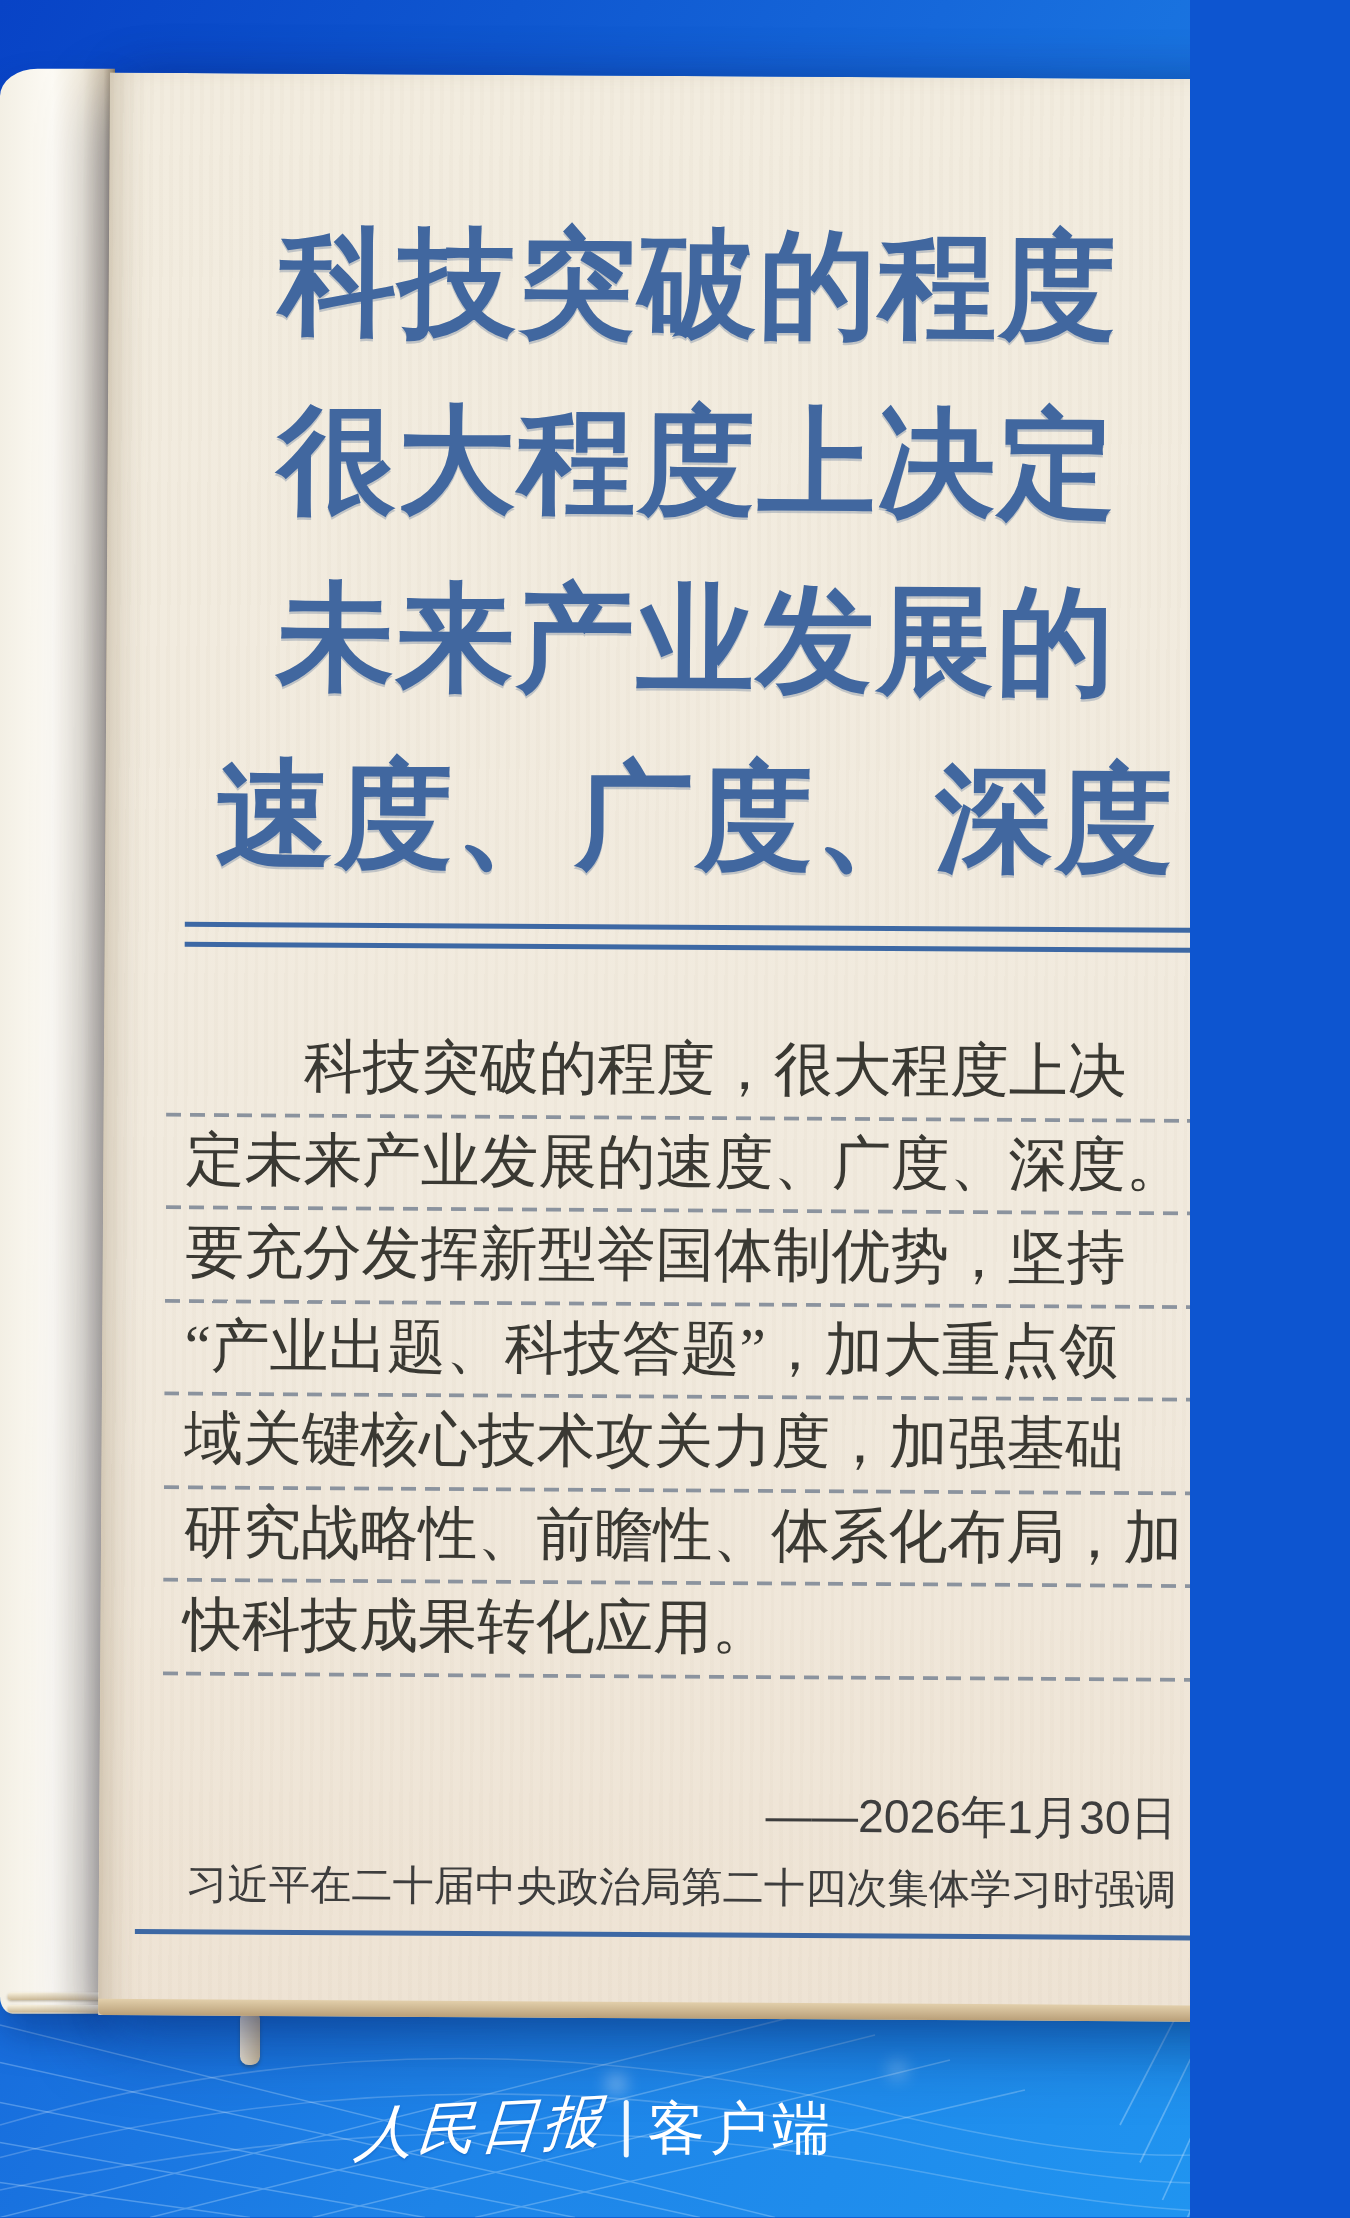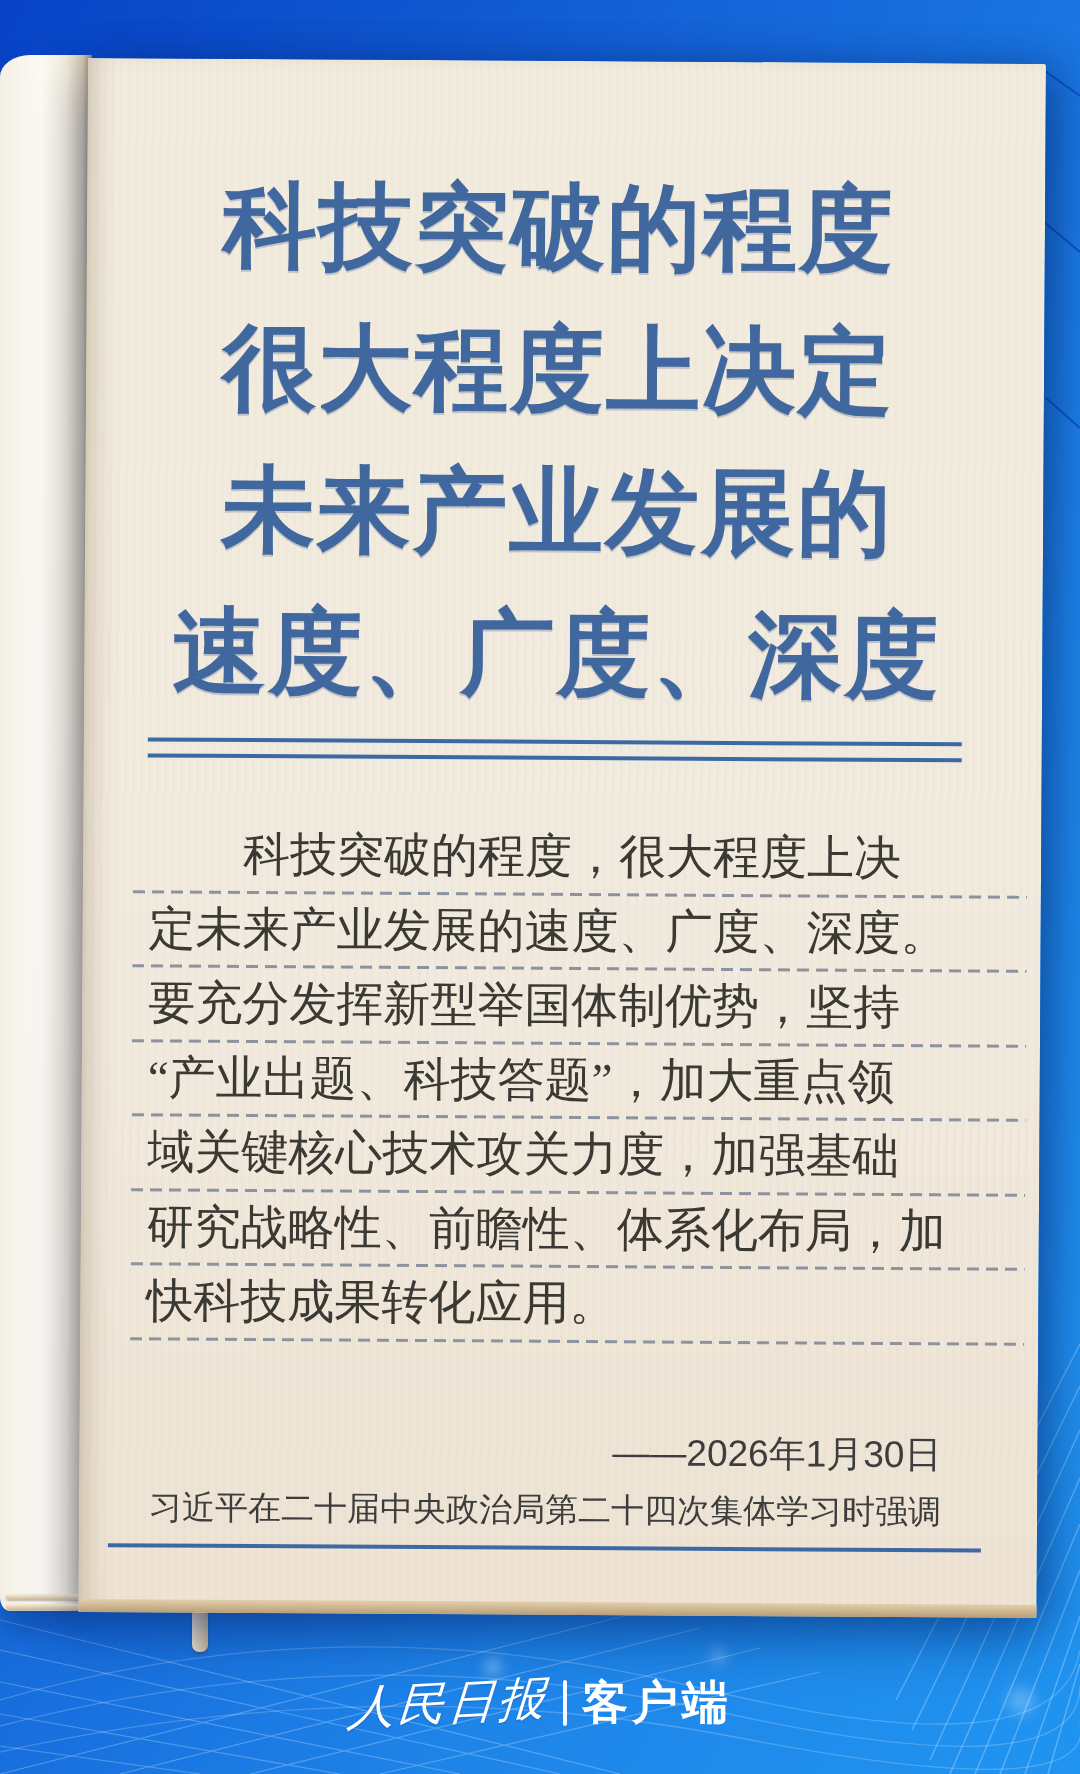--- a/index.html
+++ b/index.html
@@ -1,17 +1,17 @@
 <!DOCTYPE html>
 <html><head>
 <meta charset="utf-8">
 <style>
   html,body{margin:0;padding:0;background:#0d55d0;}
   .stage{
-    position:relative;width:1080px;height:1774px;overflow:hidden;
+    position:relative;width:952px;height:1774px;overflow:hidden;
     font-family:"Liberation Sans",sans-serif;
     background:linear-gradient(118deg,#0843c6 0%,#0f57d0 22%,#1668da 40%,#1e84e8 68%,#2094f0 100%);
   }
   .bg-decor{position:absolute;inset:0;pointer-events:none;}
   .glow{position:absolute;background:#ffffff;border-radius:50%;filter:blur(7px);}
   .glow.g1{left:486px;top:1660px;width:14px;height:14px;opacity:.55;}
   .glow.g2{left:712px;top:1650px;width:12px;height:12px;opacity:.5;}
   .glow.g3{left:1008px;top:1688px;width:26px;height:26px;opacity:.28;}
 
   
@@ -76,21 +76,21 @@
   .footer-brand{
     position:absolute;left:50%;top:1672px;transform:translateX(-50%);
     display:flex;align-items:center;gap:15px;color:#ffffff;
   }
   .brand-script{
     font-family:"DejaVu Serif",serif;font-style:italic;font-size:47px;line-height:52px;
     letter-spacing:3px;transform:rotate(-3deg) skewX(-7deg);white-space:nowrap;
     text-shadow:0 1px 2px rgba(10,70,160,.4);
   }
   .brand-bar{width:4px;height:46px;background:rgba(255,255,255,.95);border-radius:2px;}
-  .brand-suffix{font-weight:700;font-size:46px;letter-spacing:4px;white-space:nowrap;}
+  .brand-suffix{font-weight:400;font-size:46px;letter-spacing:4px;white-space:nowrap;}
 </style>
 </head>
 <body>
 
 <div class="stage">
 
   <div class="bg-decor">
     <svg width="1080" height="1774" viewBox="0 0 1080 1774">
 
       <g stroke="#0a3abc" stroke-width="2" opacity="0.65">

